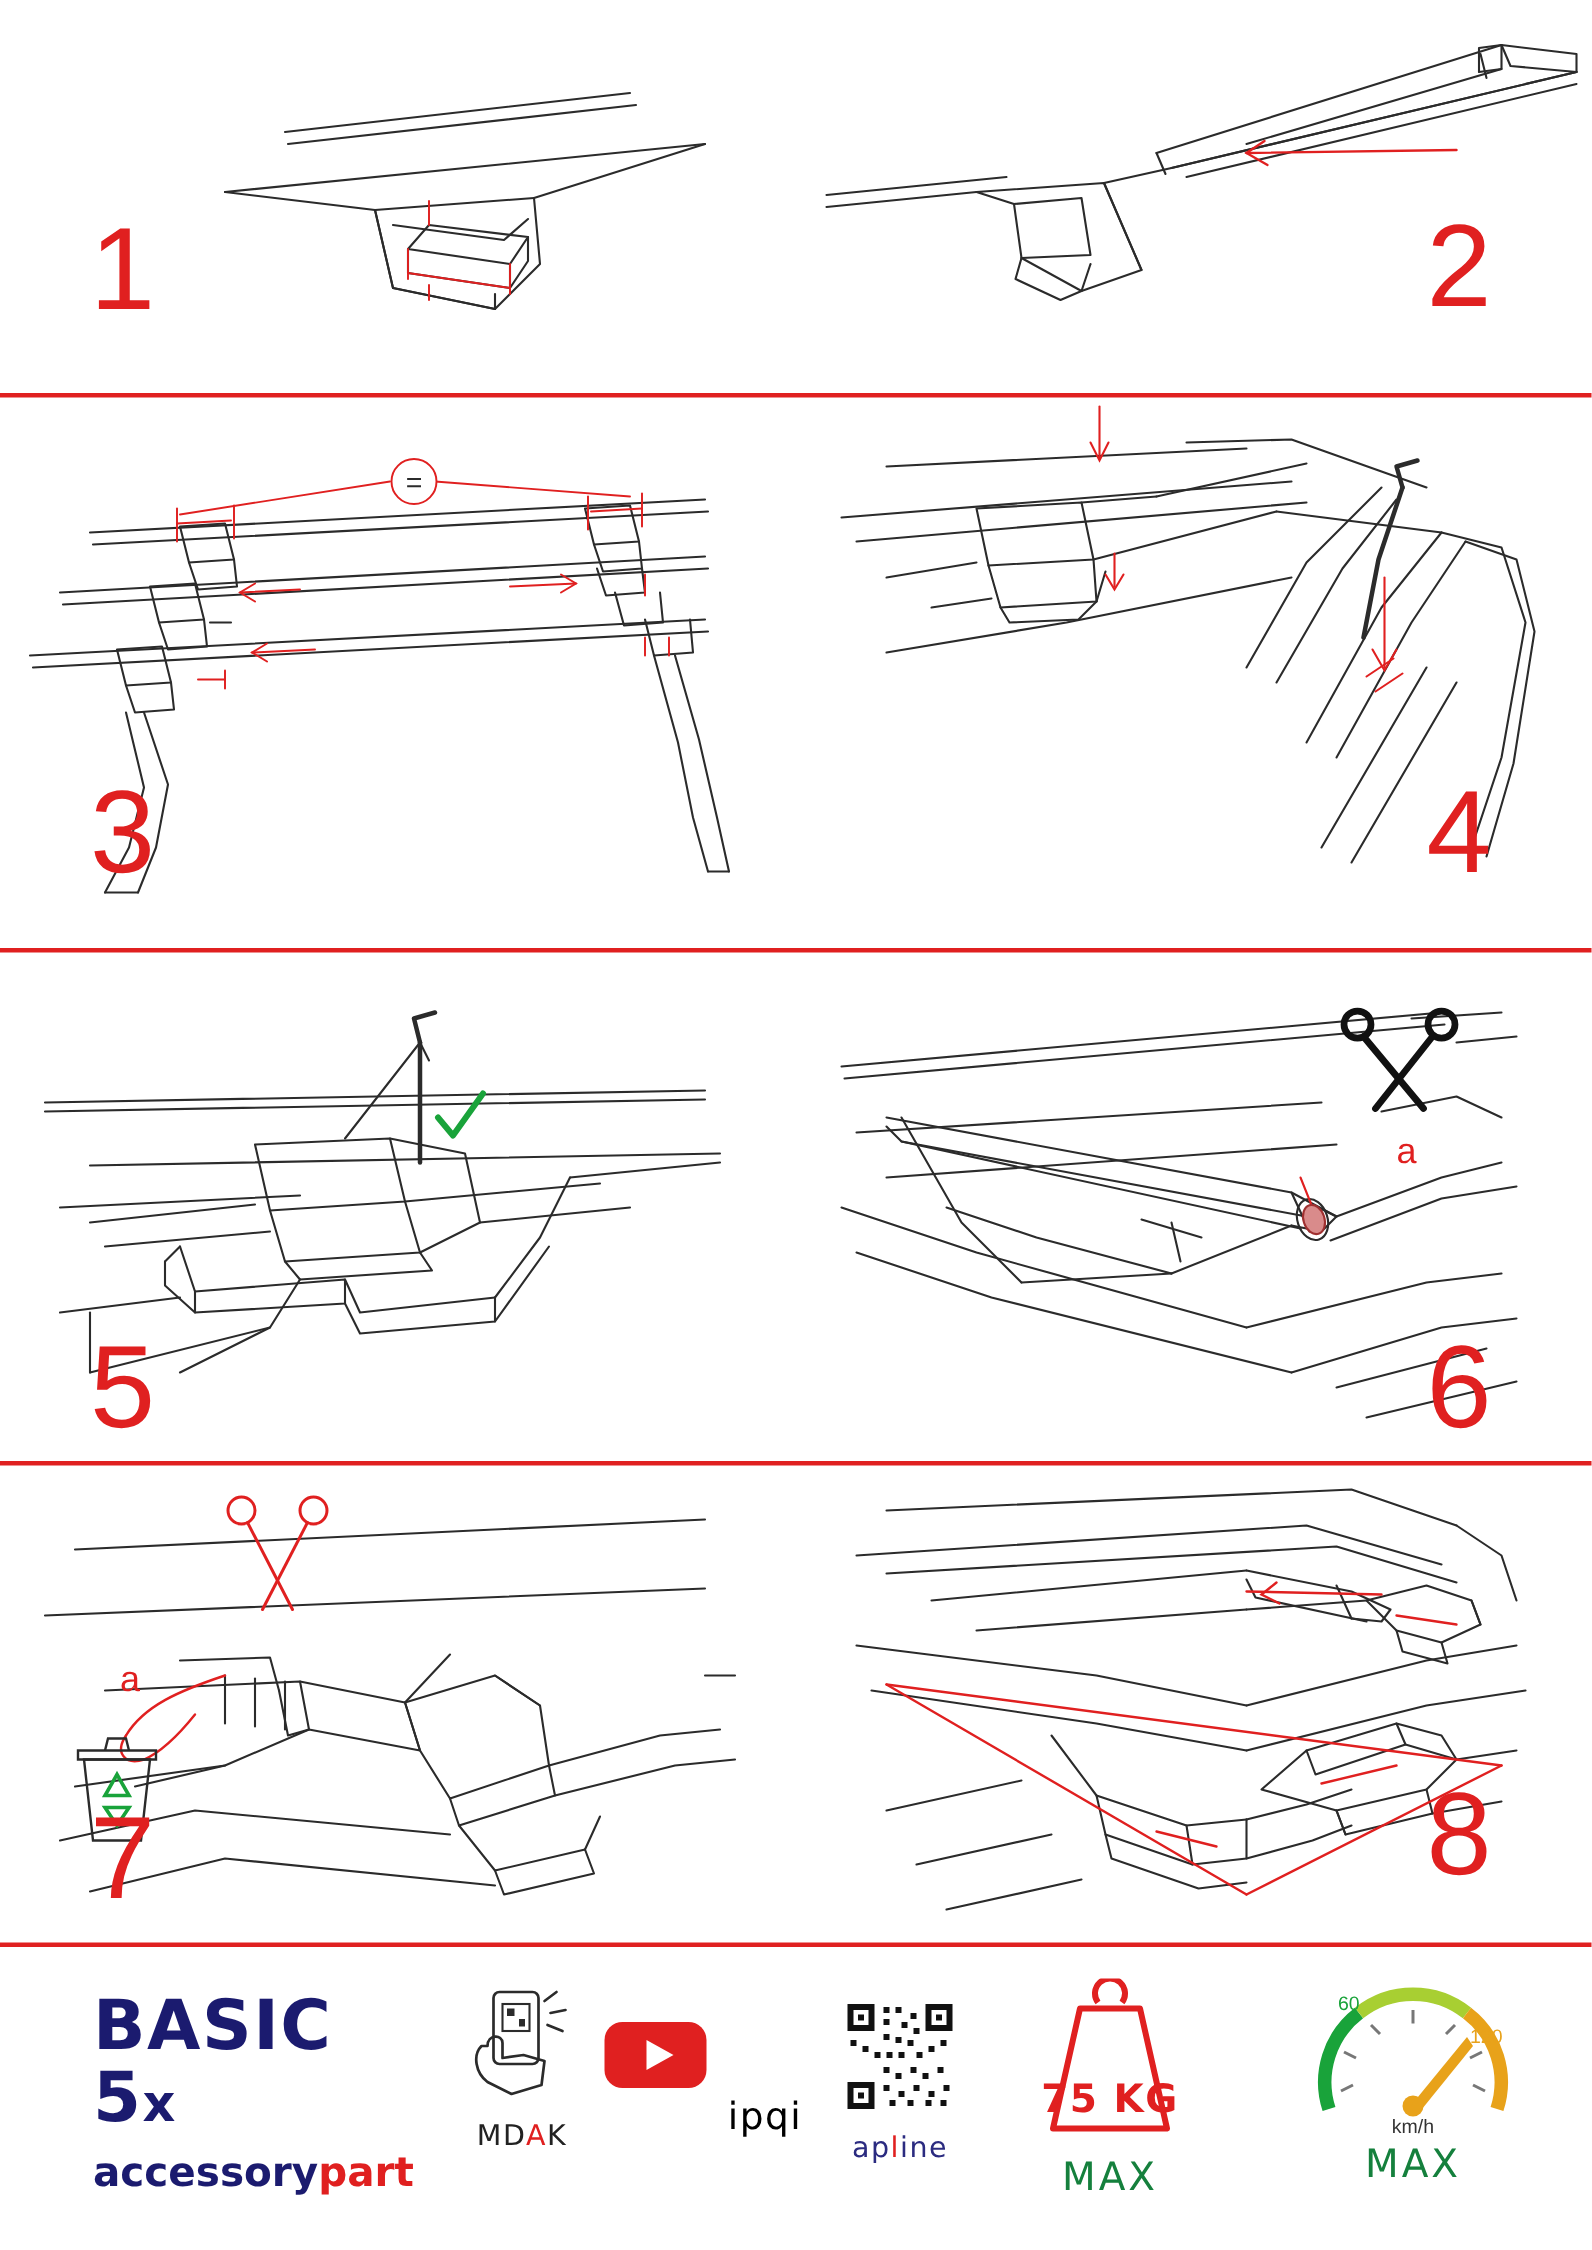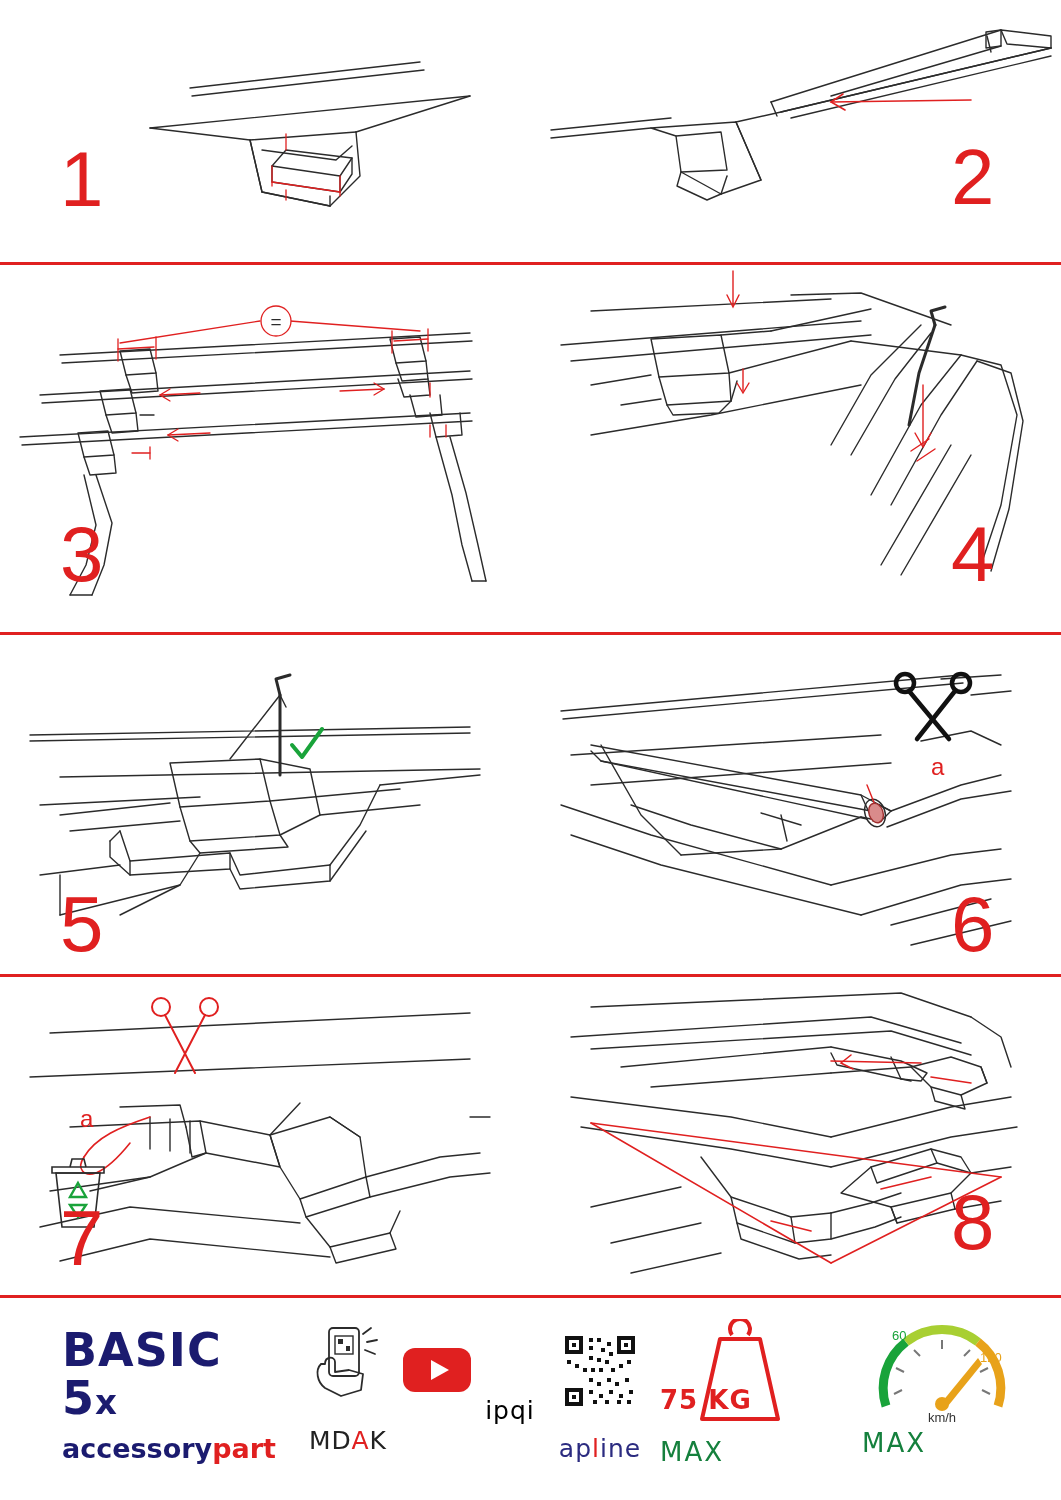--- a/index.html
+++ b/index.html
@@ -102,32 +102,33 @@
     top: 22px;
     width: 300px;
     height: 160px;
   }
   .logo-item {
     position: absolute;
     text-align: center;
   }
   .logo-caption {
     font-family: "DejaVu Sans", sans-serif;
-    font-size: 25px;
+    font-size: 19px;
     letter-spacing: 1px;
-    margin-top: 22px;
+    margin-top: 8px;
   }
   .cap-mdak { color: #222; }
   .cap-mdak .red { color: #e02020; }
   .cap-ipqi { color: #000000; }
   .cap-apline { color: #2b2b80; }
   .cap-apline .ln { color: #e02020; }
 
   .maxblock {
     position: absolute;
+    text-align: center;
   }
   .max-label {
     font-family: "DejaVu Sans", sans-serif;
     font-size: 26px;
     letter-spacing: 2px;
     color: #15803d;
     margin-top: 2px;
   }
   .weight-text {
     position: absolute;

